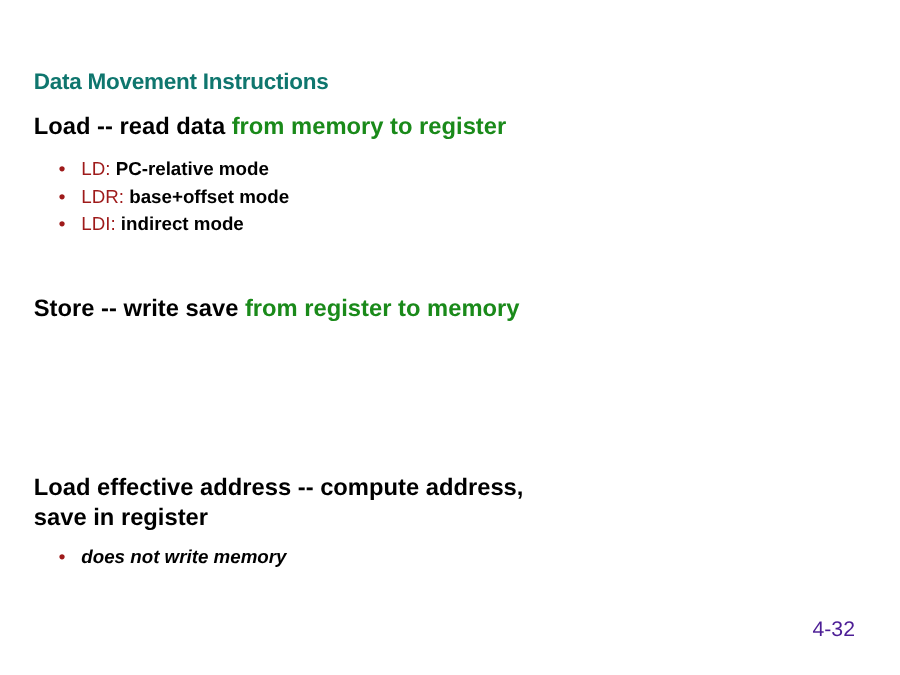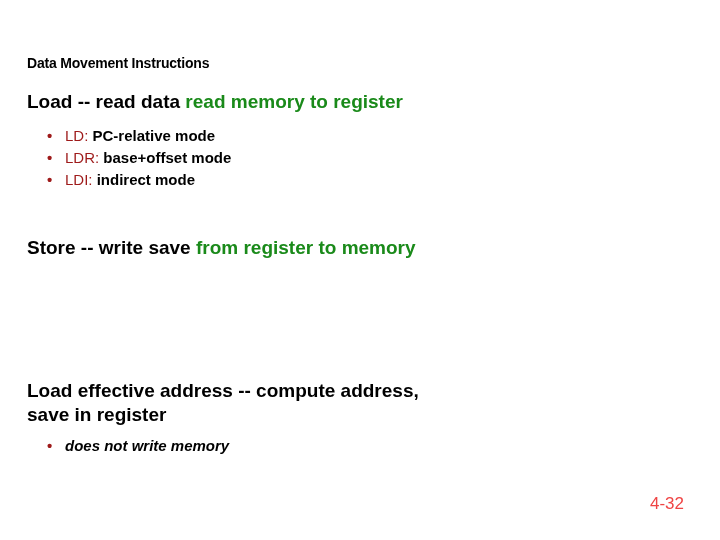--- a/index.html
+++ b/index.html
@@ -18,23 +18,23 @@
     position: absolute;
     inset: 0;
     background: #ffffff;
   }
 
   
   .slide-title {
     position: absolute;
     left: 27px;
     top: 55px;
-    font-size: 14px;
+    font-size: 18px;
     font-weight: bold;
-    color: #000000;
+    color: #0f766e;
     letter-spacing: -0.2px;
     white-space: nowrap;
   }
 
   
   .block {
     position: absolute;
     left: 27px;
   }
   .block-load   { top: 90px; }
@@ -99,34 +99,34 @@
     font-style: normal;
   }
 
   
   .page-number {
     position: absolute;
     right: 36px;
     bottom: 26px;
     font-size: 17px;
     font-weight: normal;
-    color: #ef4444;
+    color: #4c1d95;
     white-space: nowrap;
   }
 </style>
 </head>
 <body>
 
 <div class="slide">
 
   <div class="slide-title">Data Movement Instructions</div>
 
   <div class="block block-load">
     <div class="lead">
-      <span>Load -- read data </span><span class="accent-green">read memory to register</span>
+      <span>Load -- read data </span><span class="accent-green">from memory to register</span>
     </div>
   </div>
   <ul class="bullets bullets-load">
     <li>
       <span class="mnemonic">LD:</span><span> PC-relative mode</span>
     </li>
     <li>
       <span class="mnemonic">LDR:</span><span> base+offset mode</span>
     </li>
     <li>

